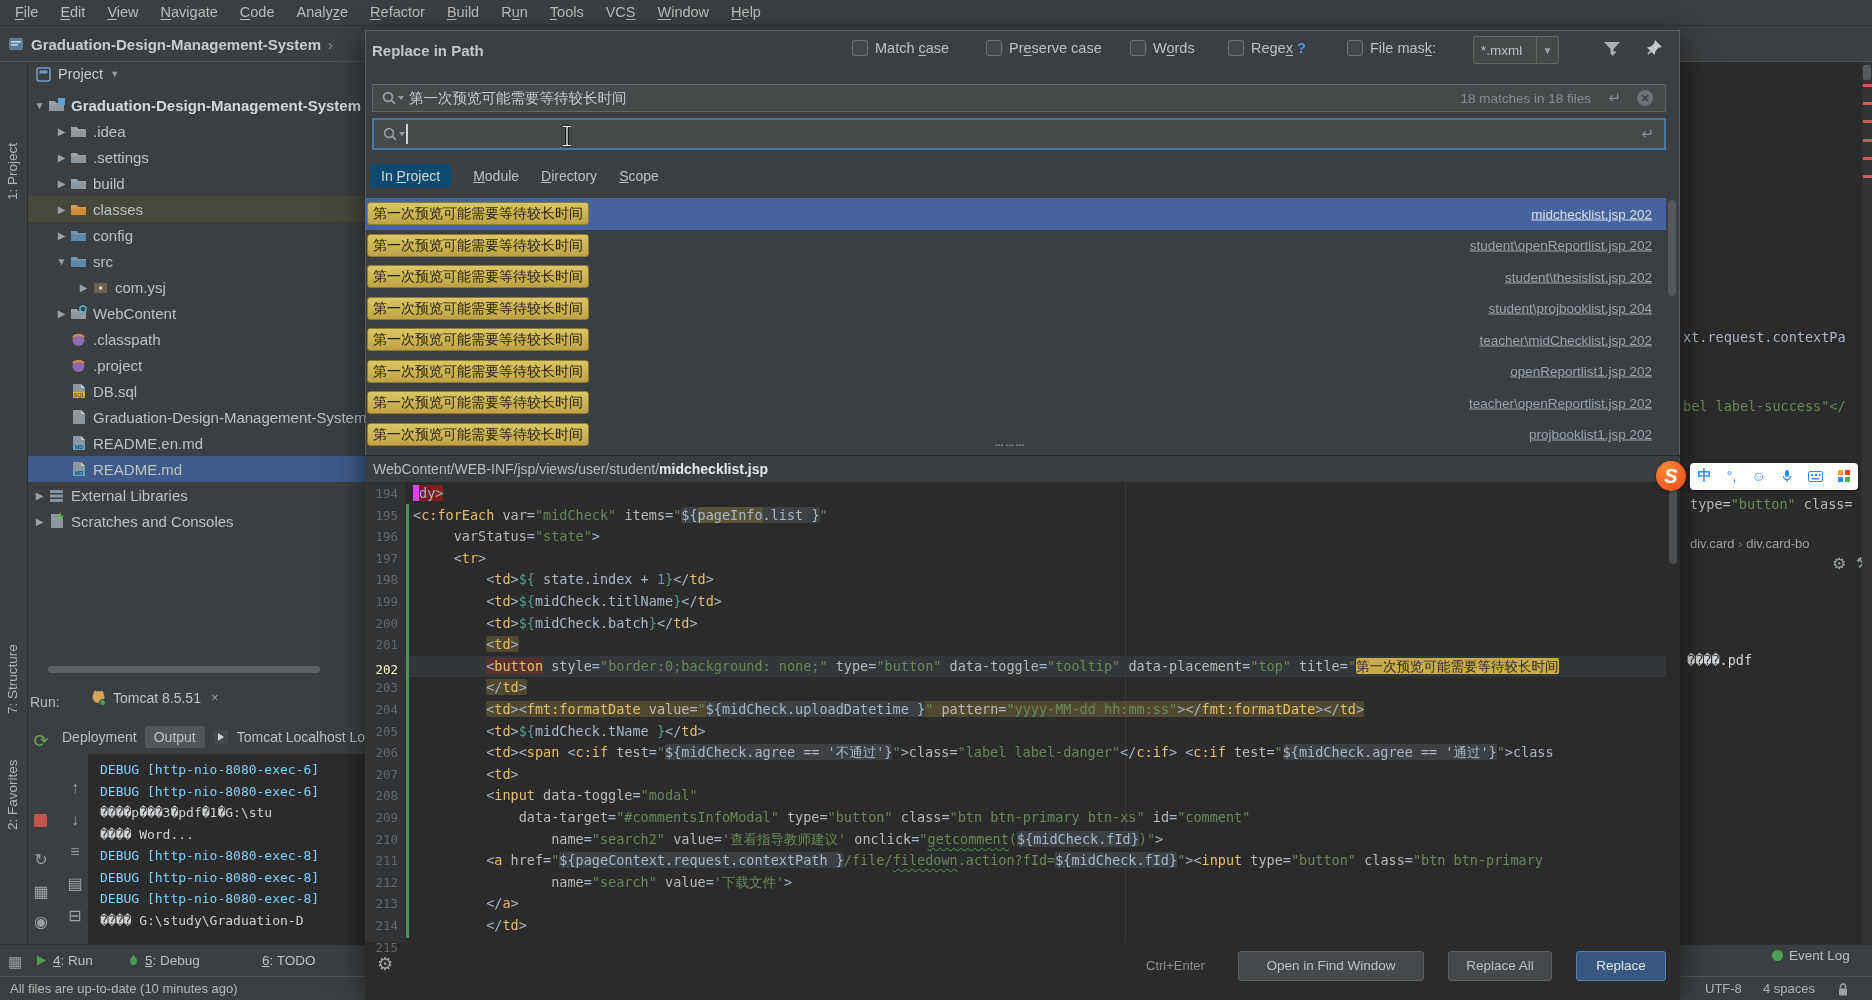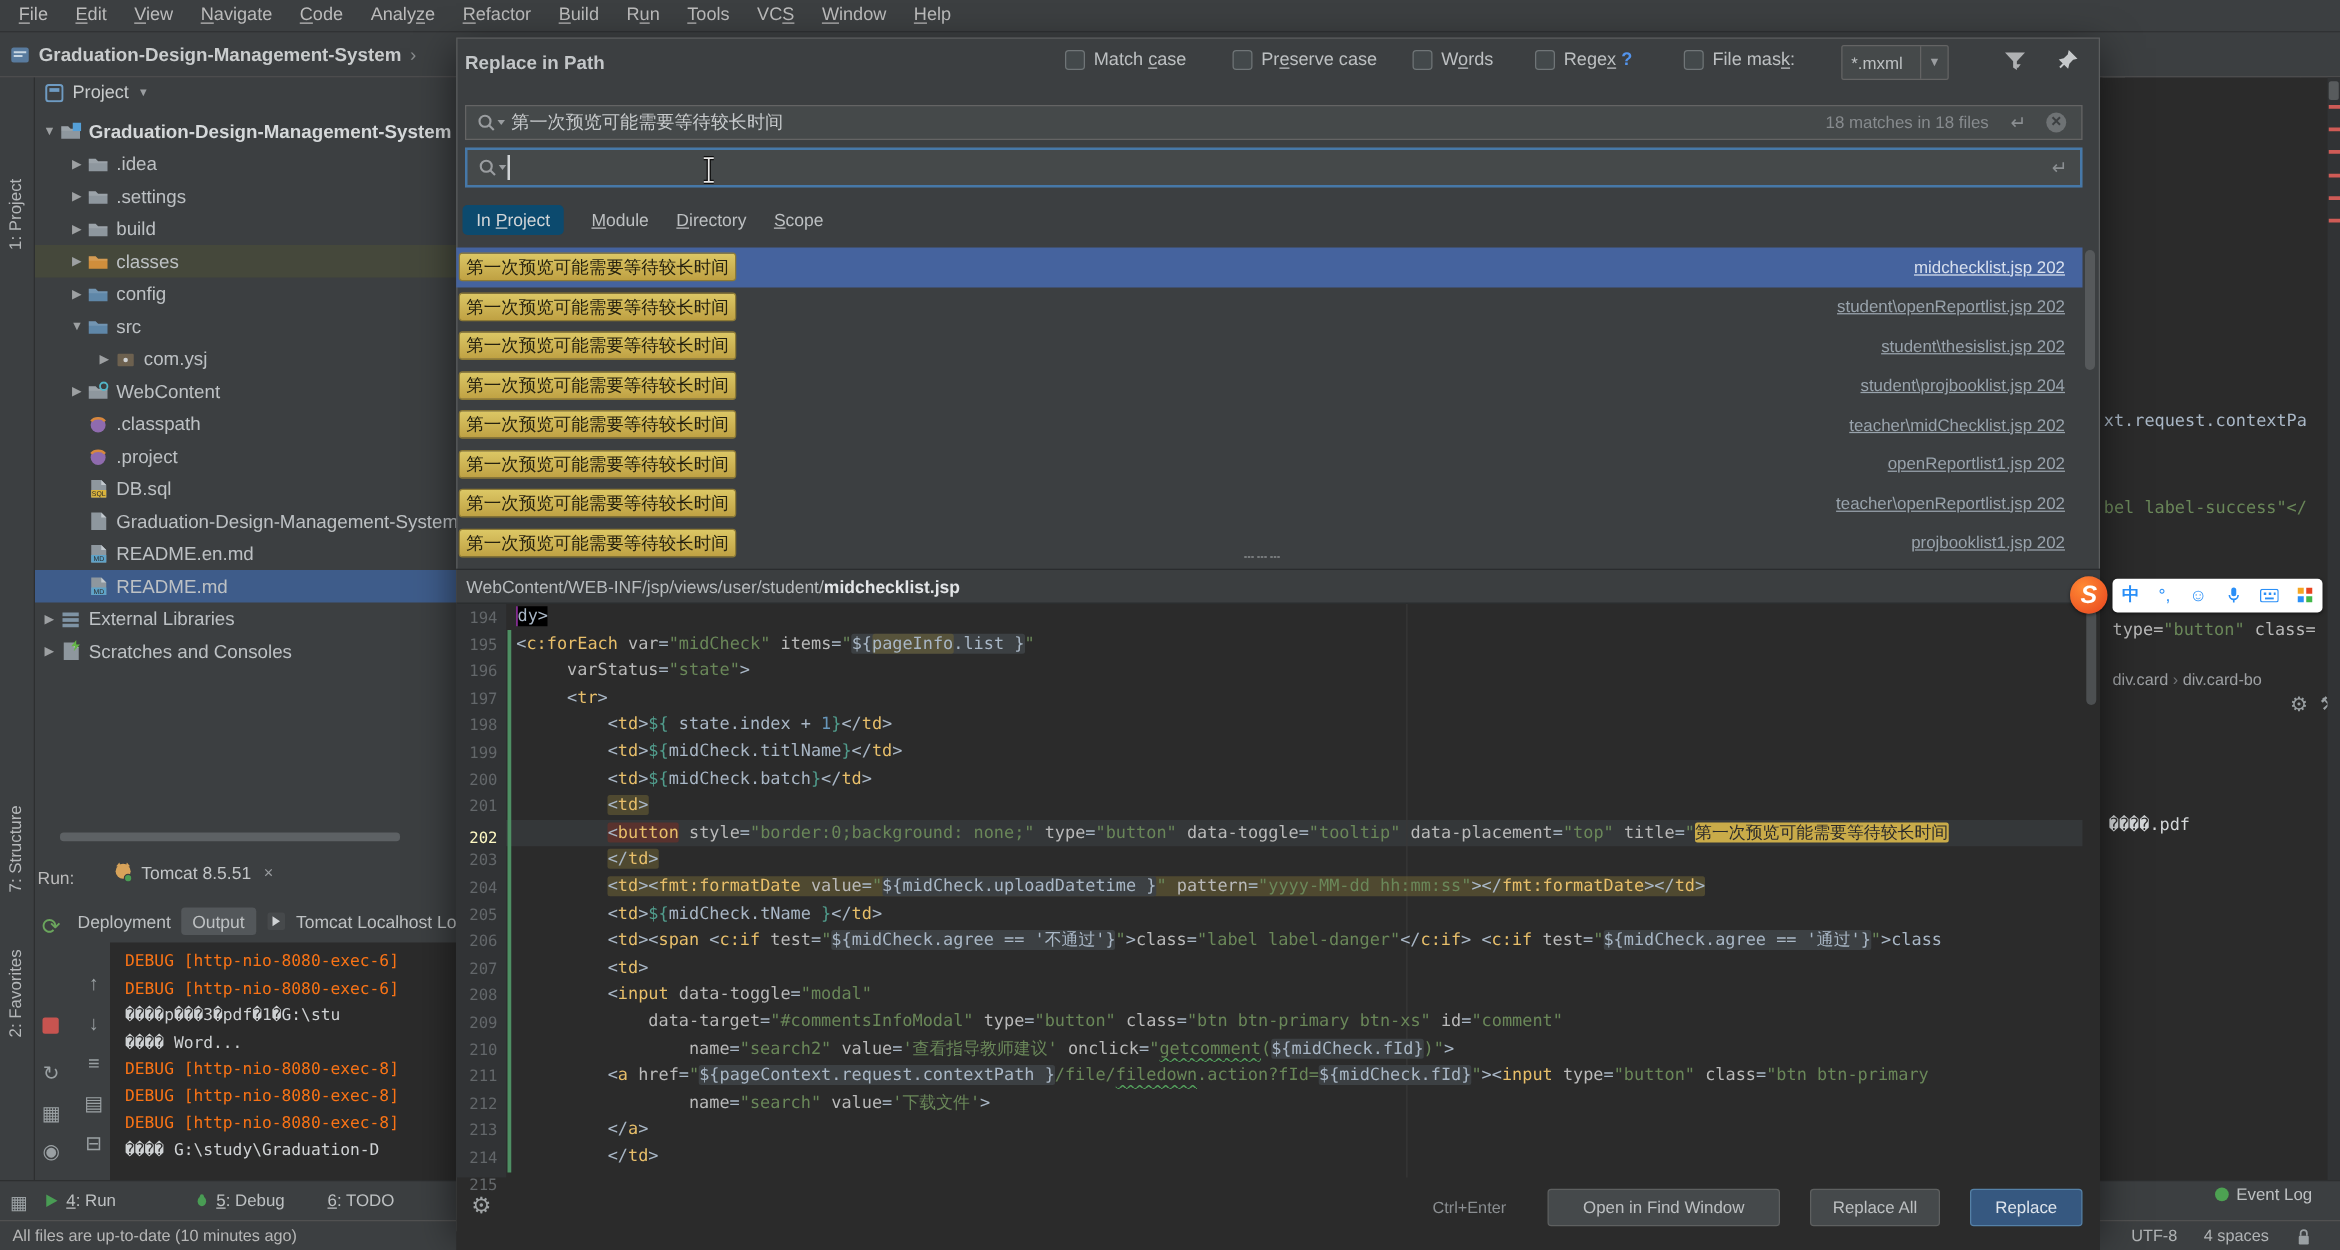--- a/index.html
+++ b/index.html
@@ -39,21 +39,21 @@
 
   
   #run-panel { position:absolute; left:28px; top:680px; width:337px; height:264px; background:#3c3f41; }
   #run-label { position:absolute; left:2px; top:14px; font-size:14px; color:#bbbbbb; }
   #run-tab { position:absolute; left:62px; top:9px; display:flex; align-items:center; gap:6px; font-size:14px; color:#c2c5c7; }
   #run-tab .close { color:#9a9da0; font-size:13px; margin-left:4px; }
   #console-tabs { position:absolute; left:34px; top:46px; display:flex; align-items:center; gap:8px; font-size:14px; color:#bdc0c2; white-space:nowrap; }
   .ctab-sel { background:#53575a; border-radius:3px; padding:3px 9px; }
   #console { position:absolute; left:60px; top:74px; width:277px; height:190px; background:#2b2b2b; overflow:hidden; }
   .con-line { position:absolute; left:12px; white-space:pre; font:13px "DejaVu Sans Mono", monospace; }
-  .con-debug { color:#f97316; }
+  .con-debug { color:#7dd3fc; }
   .con-plain { color:#cfd2d4; }
   .icon-col { position:absolute; width:22px; text-align:center; color:#9aa0a3; font-size:16px; line-height:1; }
 
   
   #bottom-bar { position:absolute; left:0; top:944px; width:1872px; height:32px; background:#3c3f41; border-top:1px solid #2d2f30; }
   .bb-item { position:absolute; top:8px; display:flex; gap:6px; align-items:center; font-size:13.5px; color:#bdc0c2; }
   #status-bar { position:absolute; left:0; top:976px; width:1872px; height:24px; background:#3c3f41; border-top:1px solid #515151; }
   #status-left { position:absolute; left:10px; top:4px; font-size:13px; color:#b6b6b6; }
   .status-right { position:absolute; top:4px; font-size:13px; color:#b0b3b5; }
 
@@ -123,21 +123,21 @@
   .codeline { position:absolute; left:0; white-space:pre; font:13.5px "DejaVu Sans Mono", monospace; line-height:21.6px; color:#a9b7c6; }
   #h-scroll { position:absolute; left:230px; bottom:2px; width:505px; height:7px; background:#4c4f51; border-radius:3px; }
   #v-scroll { position:absolute; right:3px; top:5px; width:8px; height:76px; background:#4c4f51; border-radius:4px; }
 
   
   .cs { color:#6a8759; }  .ct { color:#e8bf6a; }  .ca { color:#bababa; }
   .ce { color:#519d8d; }  .cn { color:#6897bb; }
   .cel { color:#a9b7c6; background:#3c4043; border-radius:2px; }
   .olv { background:rgba(110,99,52,.55); border-radius:2px; }
   .redhl { background:#59322e; border-radius:2px; }
-  .teal { background:#000000; border-left:1px solid #d946ef; }
+  .teal { background:#7f1d1d; border-left:6px solid #d946ef; }
   .gold { background:#c9ab49; color:#2b2b2b; border-radius:2px; }
   .sq { text-decoration:underline wavy #52a05c 1px; text-underline-offset:3px; }
 
   
   .dlg-btn { position:absolute; top:951px; height:30px; background:#45494b; border:1px solid #5e6060; border-radius:3px;
              color:#bdc0c2; font-size:13.5px; text-align:center; line-height:28px; z-index:6; }
   #btn-replace { background:#365880; border-color:#5581a7; color:#dfe5ec; }
   #shortcut-hint { position:absolute; left:1146px; top:958px; font-size:13px; color:#8a8e91; z-index:6; }
   #dlg-gear { position:absolute; left:377px; top:953px; font-size:18px; color:#9fa3a5; z-index:6; }
   svg { display:block; }
@@ -534,21 +534,21 @@
   </div>
 
   <div id="bottom-bar">
     <div class="abs" style="left:8px; top:8px; font-size:15px; color:#9aa0a3;">▦</div>
     <div class="bb-item" style="left:36px;" id="bb-run">
       <svg width="11" height="11">
           <polygon points="1,0.5 10,5.5 1,10.5" fill="#499c54"></polygon>
         </svg>
         <span><u>4</u>: Run</span>
     </div>
-    <div class="bb-item" style="left:156px;" id="bb-debug">
+    <div class="bb-item" style="left:128px;" id="bb-debug">
       <svg width="11" height="11">
           <ellipse cx="5.5" cy="6" rx="3.4" ry="4" fill="#499c54"></ellipse>
           <circle cx="5.5" cy="2" r="1.6" fill="#499c54"></circle>
         </svg>
         <span><u>5</u>: Debug</span>
     </div>
     <div class="bb-item" style="left:262px;" id="bb-todo">
         <span><u>6</u>: TODO</span>
       </div>
   </div>

